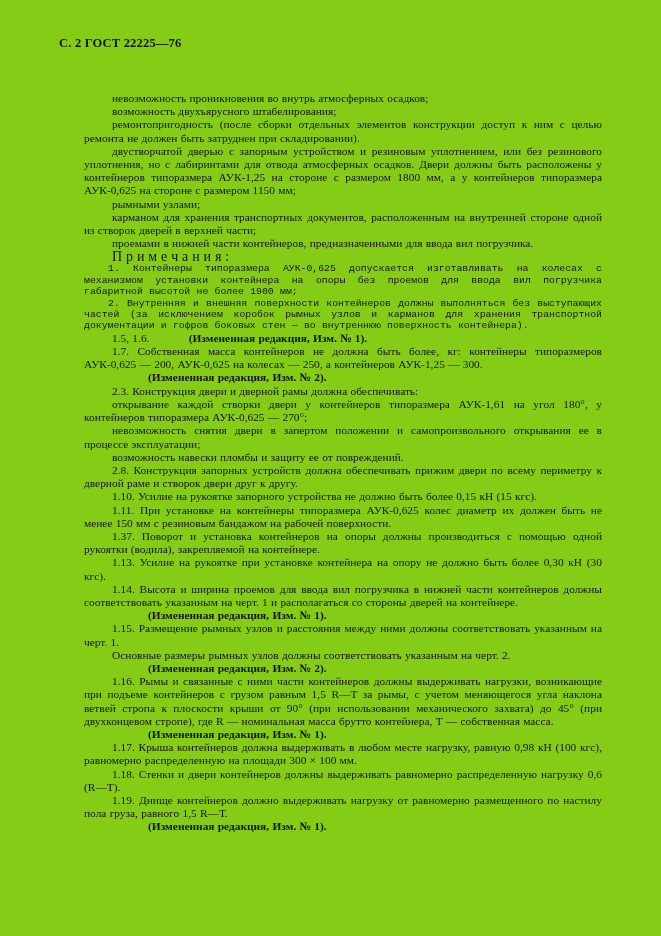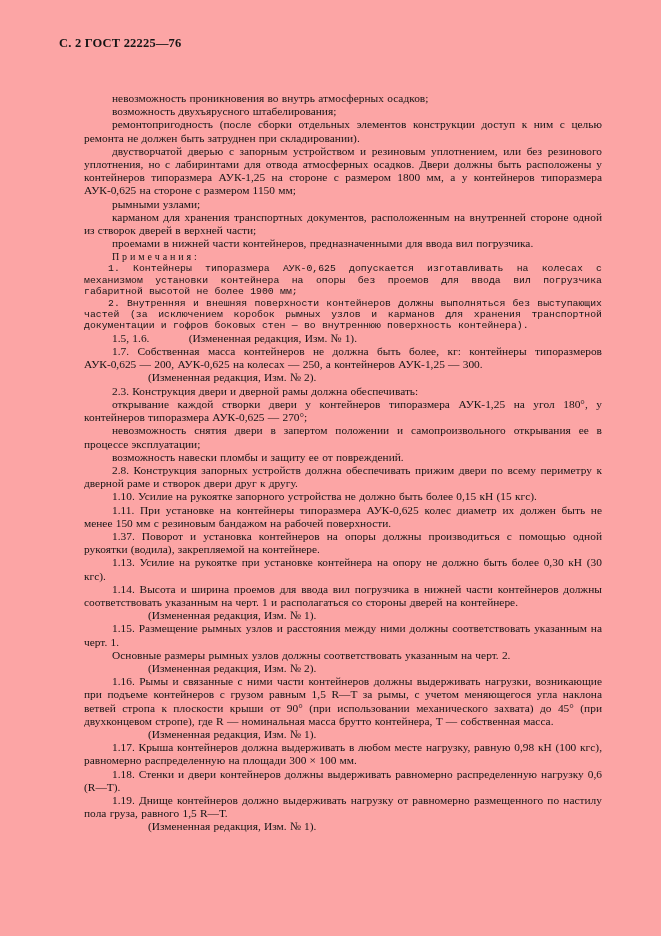--- a/index.html
+++ b/index.html
@@ -1,21 +1,21 @@
 <!DOCTYPE html>
 <html><head>
 <meta charset="utf-8">
 <style>
   * { margin: 0; padding: 0; box-sizing: border-box; }
   html, body { background: #ffffff; }
   .page {
     position: relative;
     width: 661px;
     height: 936px;
-    background: #fca5a5;
+    background: #84cc16;
     font-family: "Liberation Serif", "DejaVu Serif", serif;
     color: #151515;
     overflow: hidden;
   }
   .page-header {
     position: absolute;
     left: 59px;
     top: 36px;
     font-size: 12.5px;
     font-weight: bold;
@@ -34,25 +34,25 @@
     text-indent: 28px;
     word-spacing: 0.4px;
   }
   p.para.note {
     font-size: 9.8px;
     line-height: 11.4px;
     text-indent: 24px;
     font-family: Liberation Mono, monospace;
   }
   p.para.note-label {
-    font-size: 10px;
+    font-size: 14px;
     line-height: 13px;
     text-indent: 28px;
   }
-  .bold { font-weight: normal; padding-left: 36px; }
+  .bold { font-weight: bold; padding-left: 36px; }
 </style>
 </head>
 <body>
 
 <div class="page">
   <div class="page-header">С. 2 ГОСТ 22225—76</div>
   <div class="document-body">
       <p class="para"><span>невозможность проникновения во внутрь атмосферных осадков;</span></p>
       <p class="para"><span>возможность двухъярусного штабелирования;</span></p>
       <p class="para"><span>ремонтопригодность (после сборки отдельных элементов конструкции доступ к ним с целью ремонта не должен быть затруднен при складировании).</span></p>
@@ -60,21 +60,21 @@
       <p class="para"><span>рымными узлами;</span></p>
       <p class="para"><span>карманом для хранения транспортных документов, расположенным на внутренней стороне одной из створок дверей в верхней части;</span></p>
       <p class="para"><span>проемами в нижней части контейнеров, предназначенными для ввода вил погрузчика.</span></p>
       <p class="para note-label"><span>П р и м е ч а н и я :</span></p>
       <p class="para note"><span>1. Контейнеры типоразмера АУК-0,625 допускается изготавливать на колесах с механизмом установки контейнера на опоры без проемов для ввода вил погрузчика габаритной высотой не более 1900 мм;</span></p>
       <p class="para note"><span>2. Внутренняя и внешняя поверхности контейнеров должны выполняться без выступающих частей (за исключением коробок рымных узлов и карманов для хранения транспортной документации и гофров боковых стен — во внутреннюю поверхность контейнера).</span></p>
       <p class="para"><span>1.5, 1.6. </span><span class="bold">(Измененная редакция, Изм. № 1).</span></p>
       <p class="para"><span>1.7. Собственная масса контейнеров не должна быть более, кг: контейнеры типоразмеров АУК-0,625 — 200, АУК-0,625 на колесах — 250, а контейнеров АУК-1,25 — 300.</span></p>
       <p class="para"><span class="bold">(Измененная редакция, Изм. № 2).</span></p>
       <p class="para"><span>2.3. Конструкция двери и дверной рамы должна обеспечивать:</span></p>
-      <p class="para"><span>открывание каждой створки двери у контейнеров типоразмера АУК-1,25 на угол 180°, у контейнеров типоразмера АУК-0,625 — 270°;</span></p>
+      <p class="para"><span>открывание каждой створки двери у контейнеров типоразмера АУК-1,61 на угол 180°, у контейнеров типоразмера АУК-0,625 — 270°;</span></p>
       <p class="para"><span>невозможность снятия двери в запертом положении и самопроизвольного открывания ее в процессе эксплуатации;</span></p>
       <p class="para"><span>возможность навески пломбы и защиту ее от повреждений.</span></p>
       <p class="para"><span>2.8. Конструкция запорных устройств должна обеспечивать прижим двери по всему периметру к дверной раме и створок двери друг к другу.</span></p>
       <p class="para"><span>1.10. Усилие на рукоятке запорного устройства не должно быть более 0,15 кН (15 кгс).</span></p>
       <p class="para"><span>1.11. При установке на контейнеры типоразмера АУК-0,625 колес диаметр их должен быть не менее 150 мм с резиновым бандажом на рабочей поверхности.</span></p>
       <p class="para"><span>1.37. Поворот и установка контейнеров на опоры должны производиться с помощью одной рукоятки (водила), закрепляемой на контейнере.</span></p>
       <p class="para"><span>1.13. Усилие на рукоятке при установке контейнера на опору не должно быть более 0,30 кН (30 кгс).</span></p>
       <p class="para"><span>1.14. Высота и ширина проемов для ввода вил погрузчика в нижней части контейнеров должны соответствовать указанным на черт. 1 и располагаться со стороны дверей на контейнере.</span></p>
       <p class="para"><span class="bold">(Измененная редакция, Изм. № 1).</span></p>
       <p class="para"><span>1.15. Размещение рымных узлов и расстояния между ними должны соответствовать указанным на черт. 1.</span></p>

